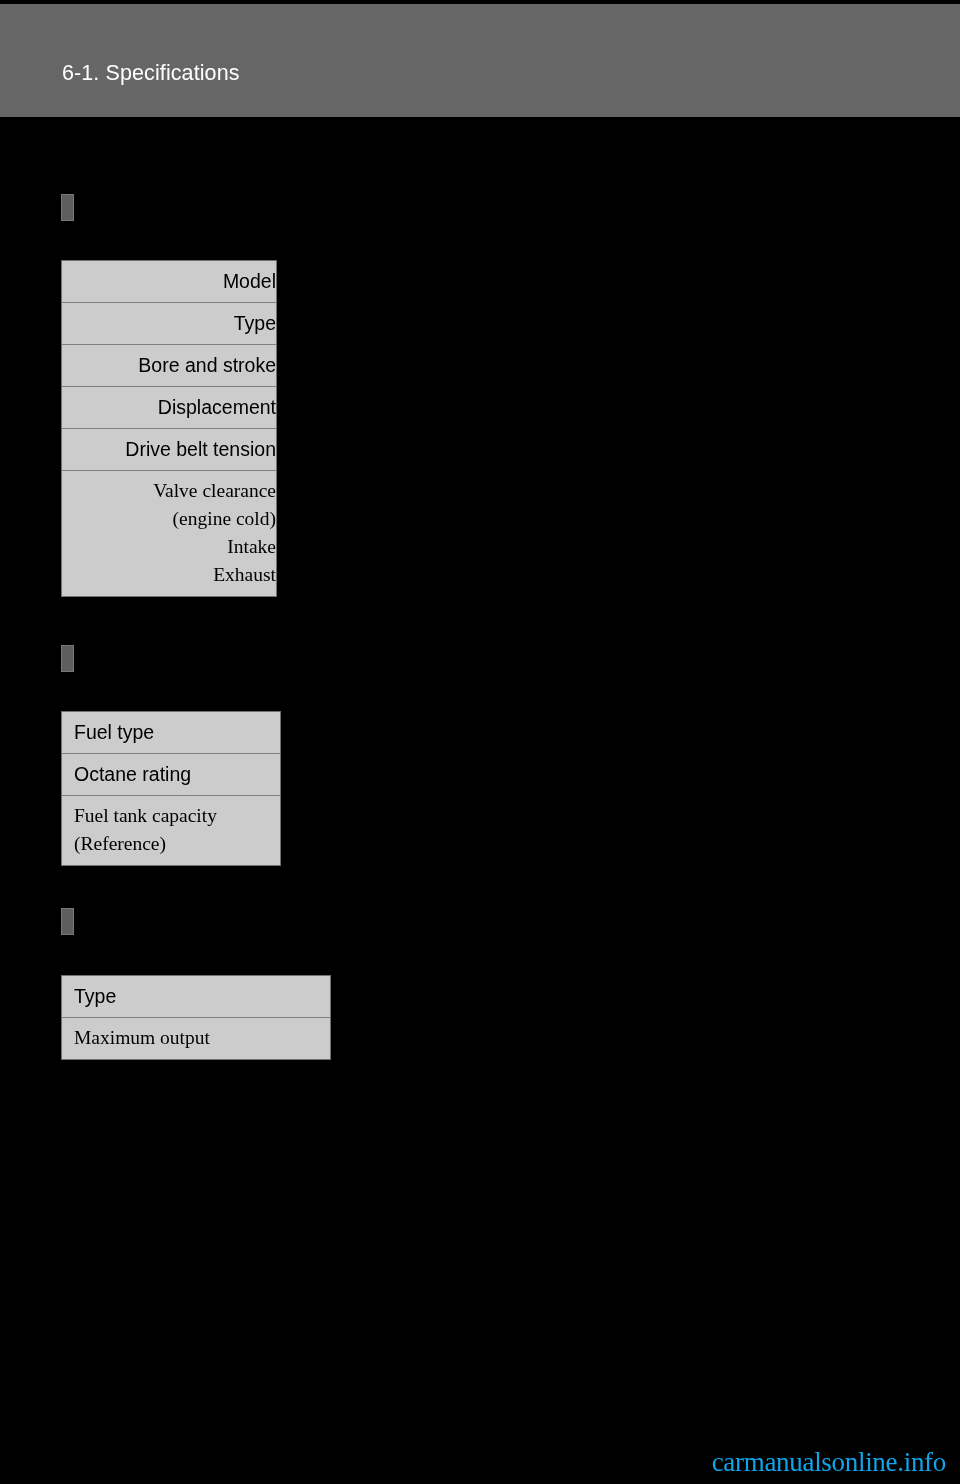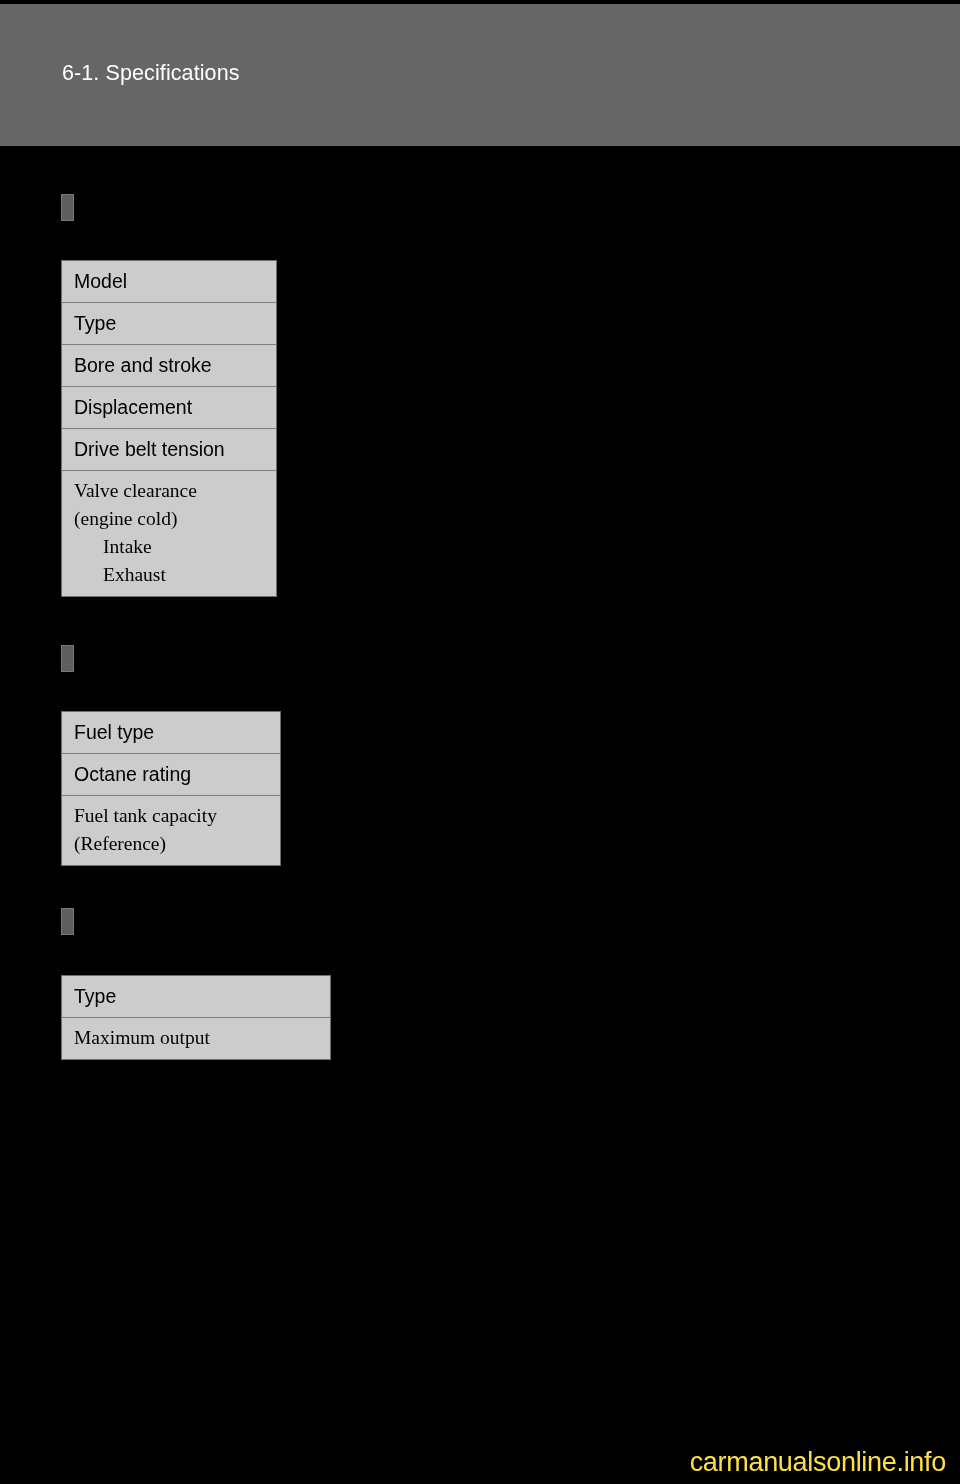--- a/index.html
+++ b/index.html
@@ -22,21 +22,21 @@
     inset: 0;
     background: #000000;
   }
 
   
   .header-band {
     position: absolute;
     left: 0;
     top: 4px;
     width: 960px;
-    height: 142px;
+    height: 113px;
     background: #666666;
   }
   .header-title {
     position: absolute;
     left: 62px;
     top: 56px;
     color: #ffffff;
     font-size: 21.5px;
     line-height: 26px;
     letter-spacing: 0.1px;
@@ -74,41 +74,42 @@
   }
   .spec-row .sub-line {
     display: block;
     padding-left: 29px;
   }
   .spec-row .line {
     display: block;
   }
 
   
-  #table-engine { left: 61px; top: 260px; width: 216px; }
+  #table-engine { left: 61px; top: 260px; width: 216px; text-align: right; }
   
   #table-fuel   { left: 61px; top: 711px; width: 220px; }
   
   #table-motor  { left: 61px; top: 975px; width: 270px; }
 
   
   #marker-engine { left: 61px; top: 194px; }
   #marker-fuel   { left: 61px; top: 645px; }
   #marker-motor  { left: 61px; top: 908px; }
 
   
   .watermark {
     position: absolute;
     right: 14px;
     bottom: 6px;
-    color: #fde047;
+    color: #0ea5e9;
     font-size: 27px;
     line-height: 32px;
     letter-spacing: -0.3px;
     white-space: nowrap;
+    font-family: Liberation Serif, serif;
   }
 </style>
 </head>
 <body>
 
 <div id="page">
 
   <div class="header-band">
     <div class="header-title">6-1. Specifications</div>
   </div>

